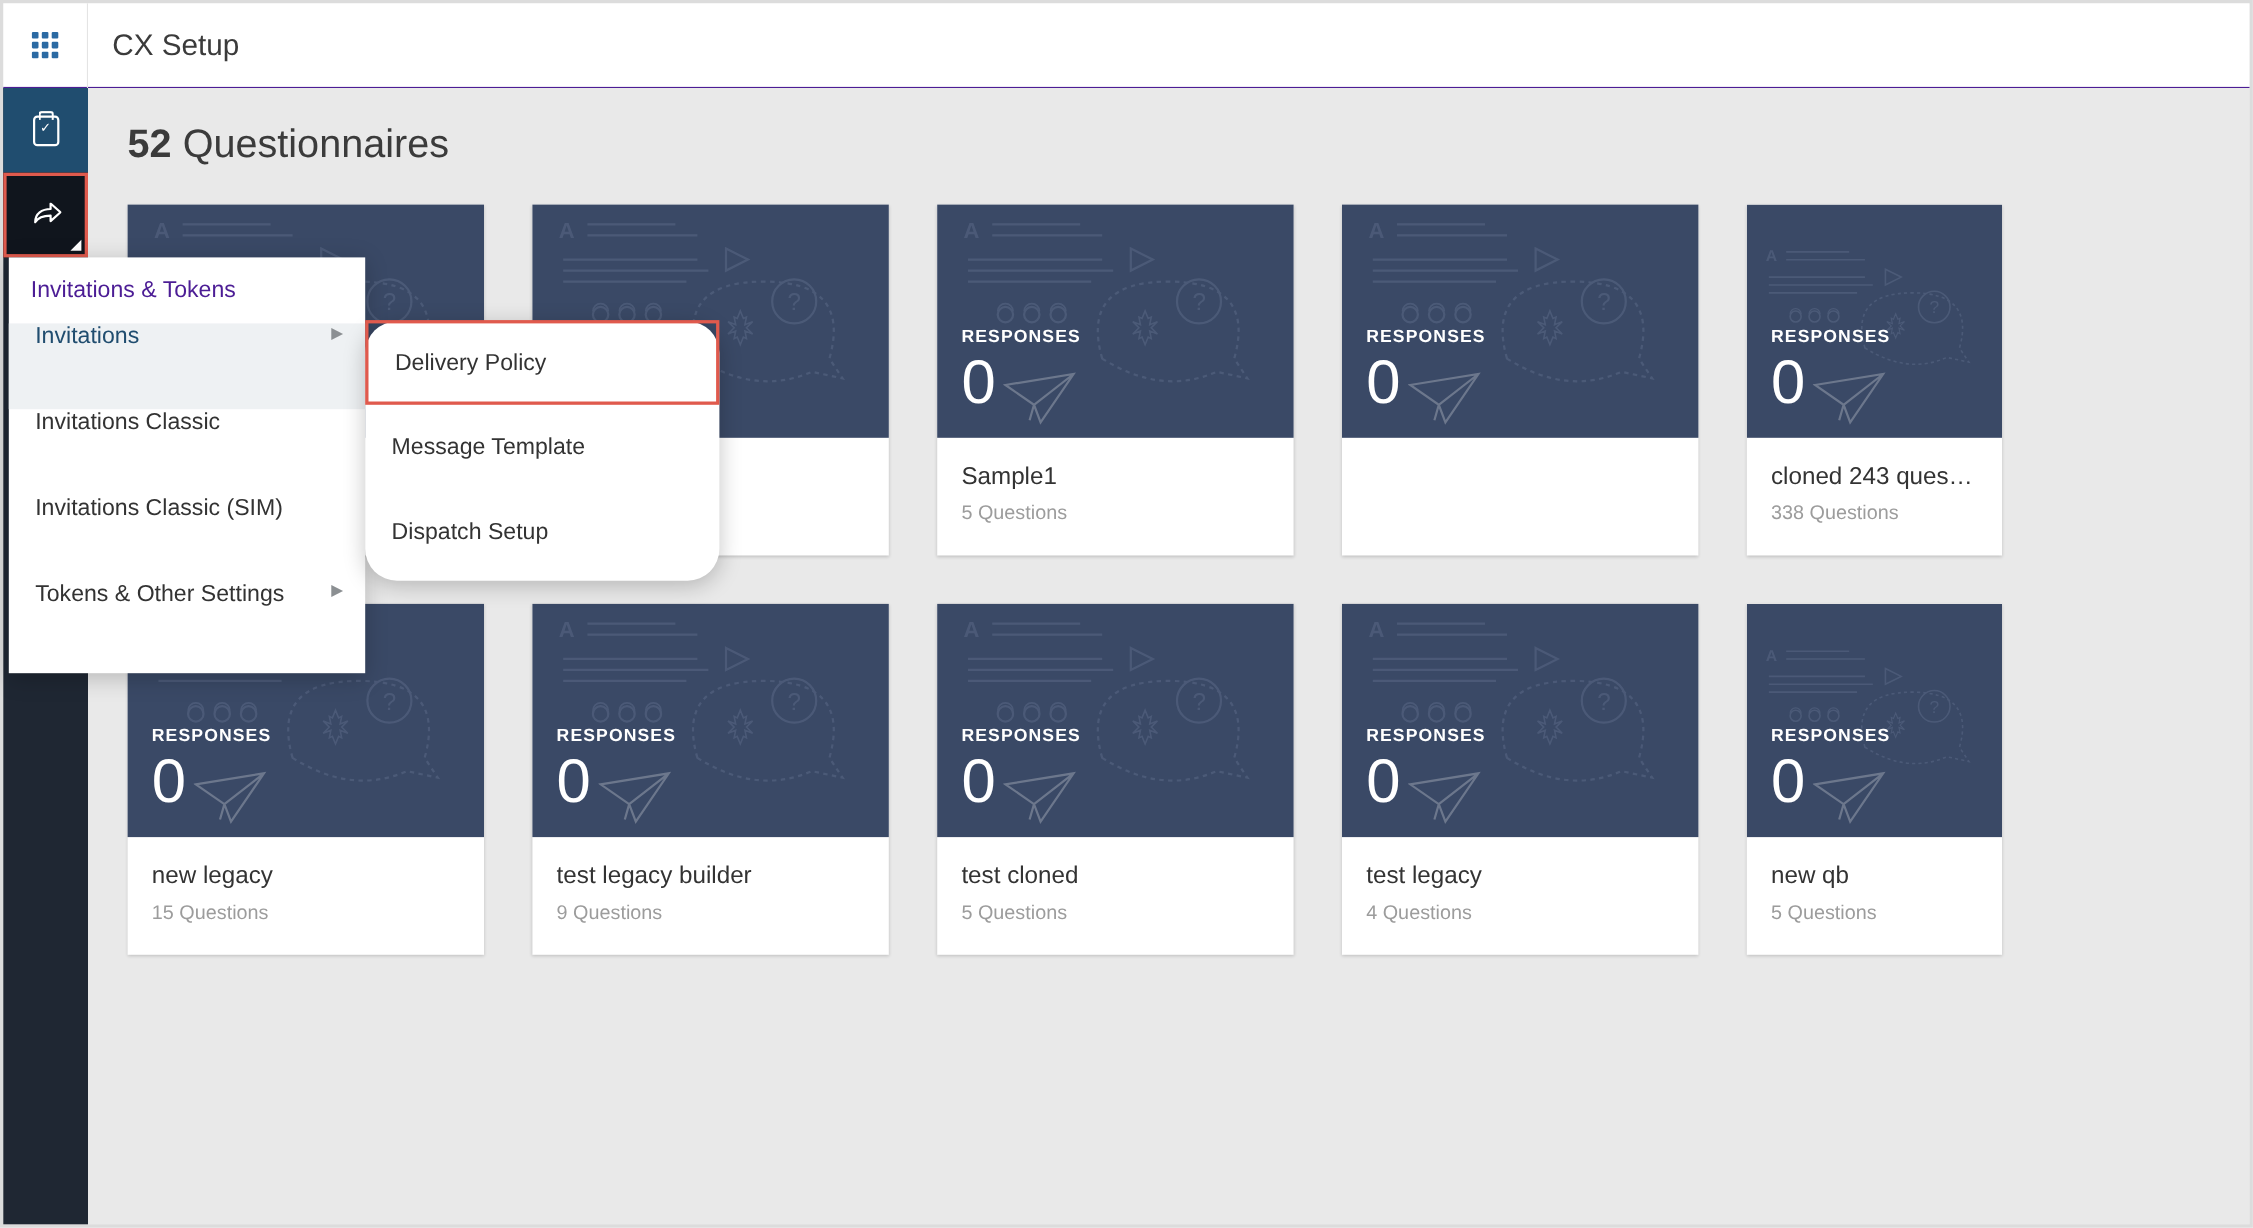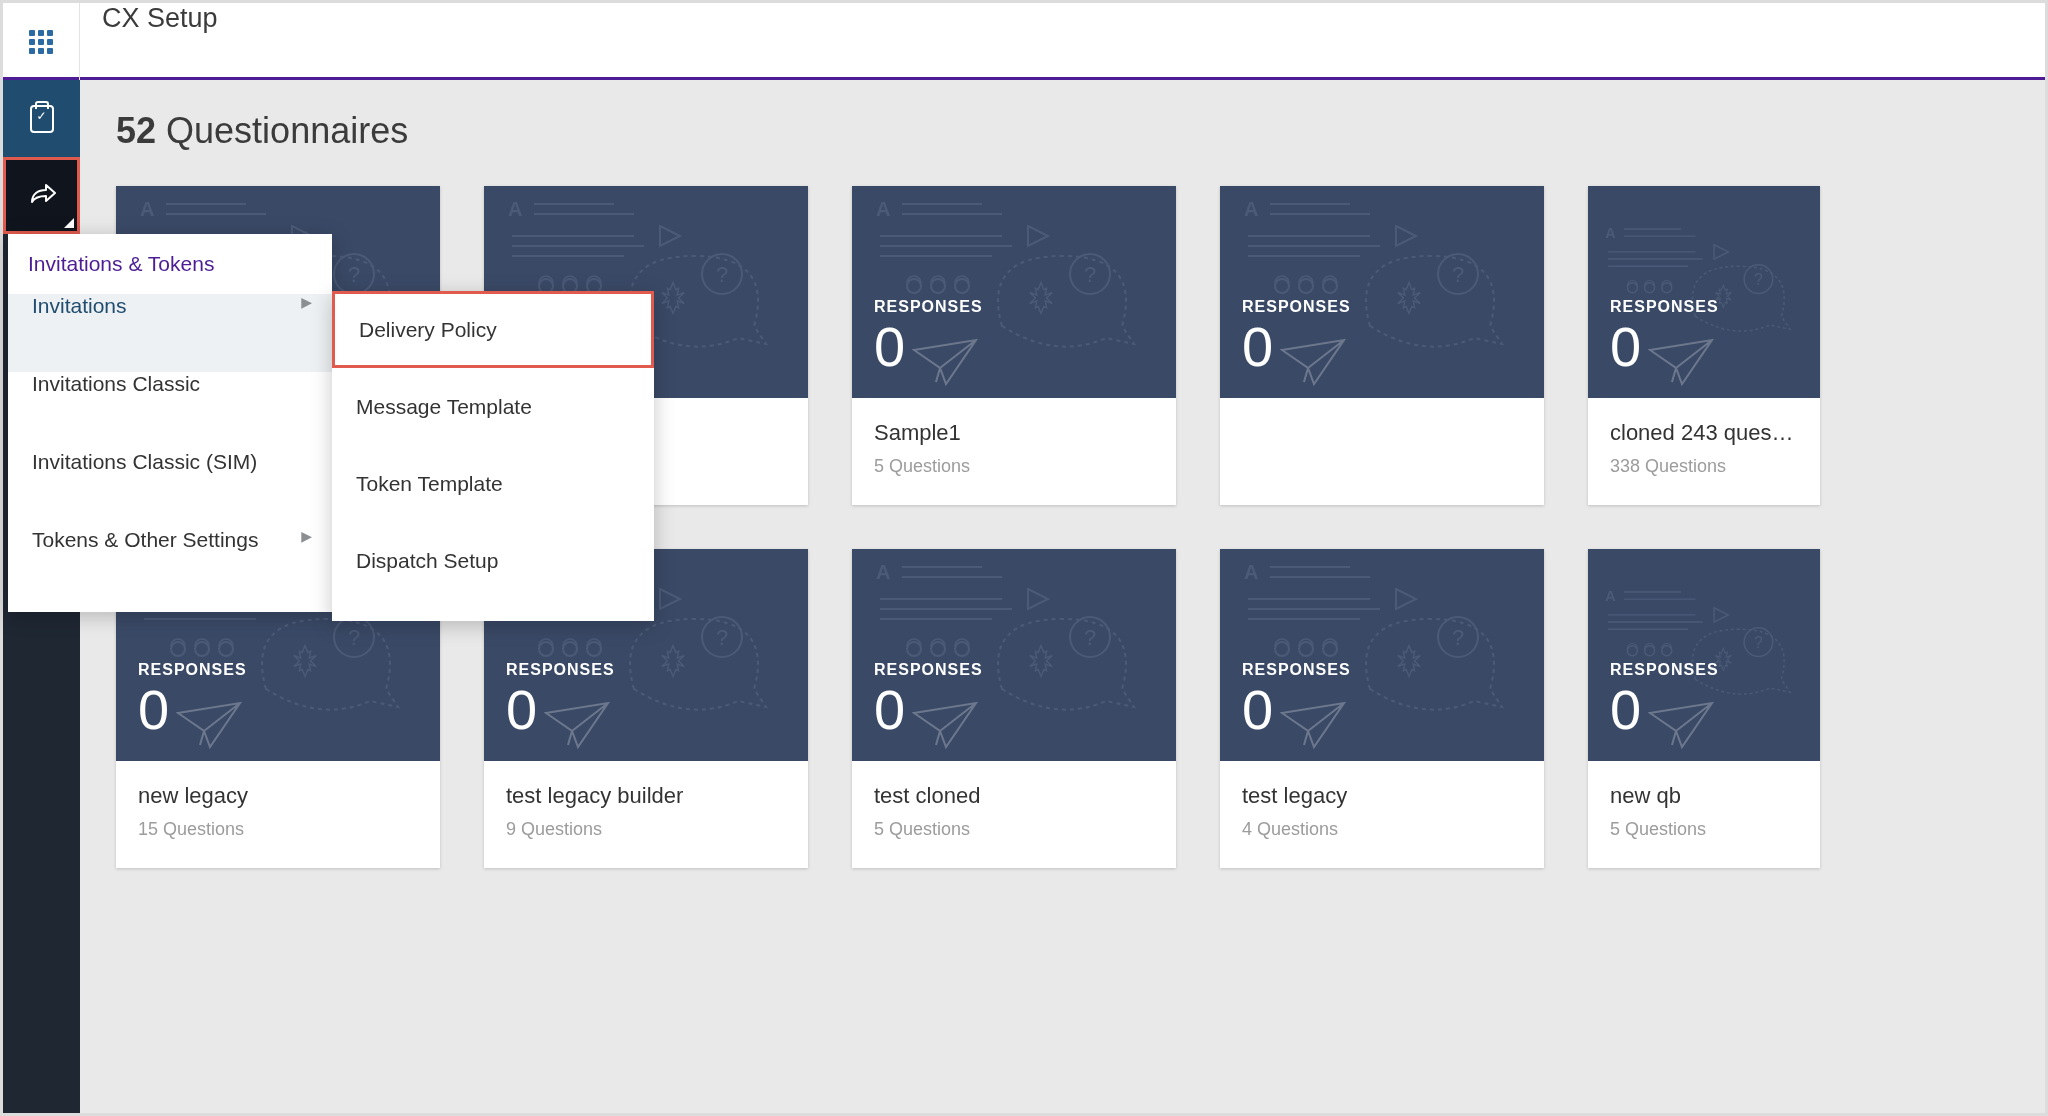--- a/index.html
+++ b/index.html
@@ -8,22 +8,22 @@
 
   
   .frame {
     position:absolute; top:0; left:0; width:2048px; height:1116px;
     border:3px solid #dcdcdc; background:#e9e9e9;
   }
 
   
   .topbar {
     position:absolute; top:0; left:0; right:0; height:77px;
-    background:#ffffff; border-bottom:3px solid #4c1d95;
-    display:flex; 
+    background:#ffffff; border-bottom:1px solid #4c1d95;
+    display:flex; align-items:center;
   }
   .apps-btn {
     width:77px; height:77px; display:flex;align-items:center;justify-content:center;
     border-right:1px solid #e4e4e4;
   }
   .apps-grid { width:24px; display:flex; flex-wrap:wrap; gap:3px; }
   .apps-grid span { width:6px; height:6px; background:#2b6aa3; border-radius:1px; }
   .topbar-title { font-size:27px; color:#3b3b3b; margin-left:22px; font-weight:400; }
 
   
@@ -87,21 +87,21 @@
   .panel1-item{
     height:78px; display:flex; align-items:flex-start; justify-content:space-between;
     padding:0 20px 0 24px; font-size:21px; color:#333;
   }
   .panel1-item.active{ background:#eef1f3; color:#204d6f; font-weight:400;}
   .panel1-item .chev{ color:#8b8f92; font-size:14px;}
 
   
   .panel2 {
     position:absolute; top:289px; left:329px; width:322px; background:#fff;
-    box-shadow: 0 4px 20px rgba(0,0,0,0.22); padding-bottom:22px;
+    box-shadow: 0 4px 20px rgba(0,0,0,0.22); padding-bottom:6px;border-radius:29px;
   }
   .panel2-item{
     height:77px; display:flex; align-items:center; padding:0 24px;
     font-size:21px; color:#333;
   }
   .panel2-item.hl{ border:3px solid #e05a4d; margin-top:-1px; }
 
 </style>
 </head>
 <body>
@@ -484,21 +484,18 @@
 
   <div class="panel2">
     <div id="panel2-items">
         <div class="panel2-item hl">
           <span>Delivery Policy</span>
         </div>
         <div class="panel2-item">
           <span>Message Template</span>
         </div>
         <div class="panel2-item">
-          <span>Token Template</span>
-        </div>
-        <div class="panel2-item">
           <span>Dispatch Setup</span>
         </div>
       </div>
   </div>
 
 </div>
 
 </body></html>

